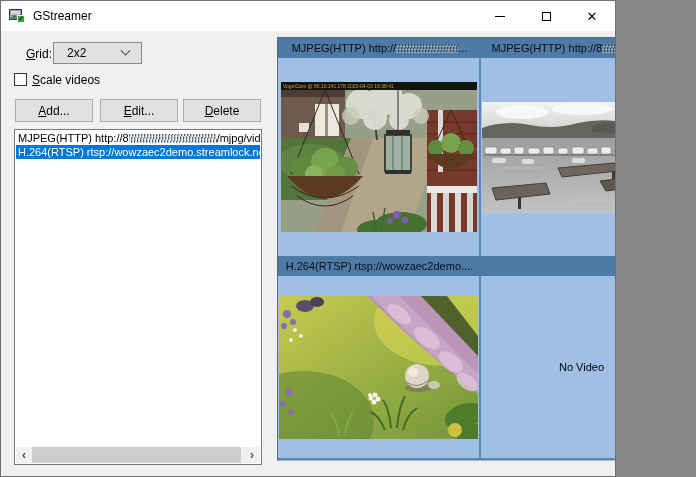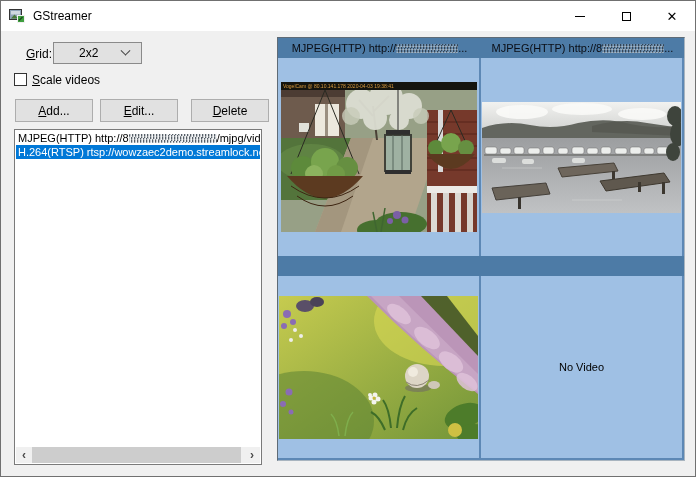--- a/index.html
+++ b/index.html
@@ -1,20 +1,20 @@
 <!DOCTYPE html>
 <html><head>
 <meta charset="utf-8">
 <style>
   * { margin:0; padding:0; box-sizing:border-box; }
   html,body { background:#888; }
   body { font-family:"Liberation Sans", sans-serif; }
 
   .window {
-    position:relative; width:696px; height:477px;
+    position:relative; width:616px; height:477px;
     background:#a3a3a3; border:1px solid #707070; overflow:hidden;
   }
 
   
   .titlebar {
     height:30px; background:#ffffff; display:flex; align-items:center;
   }
   .app-icon { width:16px; height:16px; margin-left:8px; flex:none; }
   .win-title { font-size:12px; color:#000; margin-left:8px; }
   .caption-group { margin-left:auto; display:flex; height:30px; }
@@ -25,39 +25,39 @@
 
   
   .client { position:absolute; left:0; top:30px; right:0; bottom:0; background:#f0f0f0; }
 
   .grid-label { position:absolute; left:25px; top:16px; font-size:12px; color:#000; }
   .u { text-decoration:underline; }
 
   .combo {
     position:absolute; left:52px; top:11px; width:89px; height:22px;
     background:#e1e1e1; border:1px solid #8a8a8a; display:flex; align-items:center;
-    font-size:12px; padding-left:25px; color:#000;
+    font-size:12px; padding-left:13px; color:#000;
   }
   .combo-chevron {
     margin-left:auto; margin-right:12px; width:7px; height:7px;
     border-right:1px solid #404040; border-bottom:1px solid #404040;
     transform:rotate(45deg) translate(-2px,-2px);
   }
 
   .checkbox-row { position:absolute; left:13px; top:42px; display:flex; align-items:flex-start; }
   .checkbox-box { width:13px; height:13px; background:#fff; border:1px solid #333; flex:none; }
   .checkbox-label { font-size:12px; margin-left:5px; color:#000; }
 
   .push-btn {
     position:absolute; top:68px; width:78px; height:23px;
     background:#e1e1e1; border:1px solid #adadad;
     display:flex; align-items:center; justify-content:center;
     font-size:12px; color:#000;
   }
-  .btn-add { left:14px; } .btn-edit { left:99px; } .btn-delete { left:190px; }
+  .btn-add { left:14px; } .btn-edit { left:99px; } .btn-delete { left:182px; }
 
   
   .listbox {
     position:absolute; left:13px; top:98px; width:248px; height:336px;
     background:#fff; border:1px solid #7a7a7a; overflow:hidden;
   }
   .list-items { position:absolute; left:1px; right:1px; top:1px; }
   .list-item {
     height:14px; line-height:14px; font-size:11px; white-space:nowrap;
     overflow:hidden; padding-left:2px; color:#000;
@@ -323,20 +323,23 @@
             <g stroke="#d6d8d8" opacity="0.5">
                 <line x1="20" y1="66" x2="60" y2="66"></line>
                 <line x1="90" y1="98" x2="140" y2="98"></line>
               </g>
           </svg>
         </div>
         <div class="vdiv"></div>
       </div>
 
       <div class="vheader">
+        <div class="half">
+            <span>H.264(RTSP) rtsp://wowzaec2demo....</span>
+          </div>
         <div class="half right">
             <span></span>
           </div>
       </div>
 
       <div class="vrow row2">
         <div class="vcell">
 
           <svg class="video" width="199" height="143" viewBox="0 0 199 143">
             <defs>

